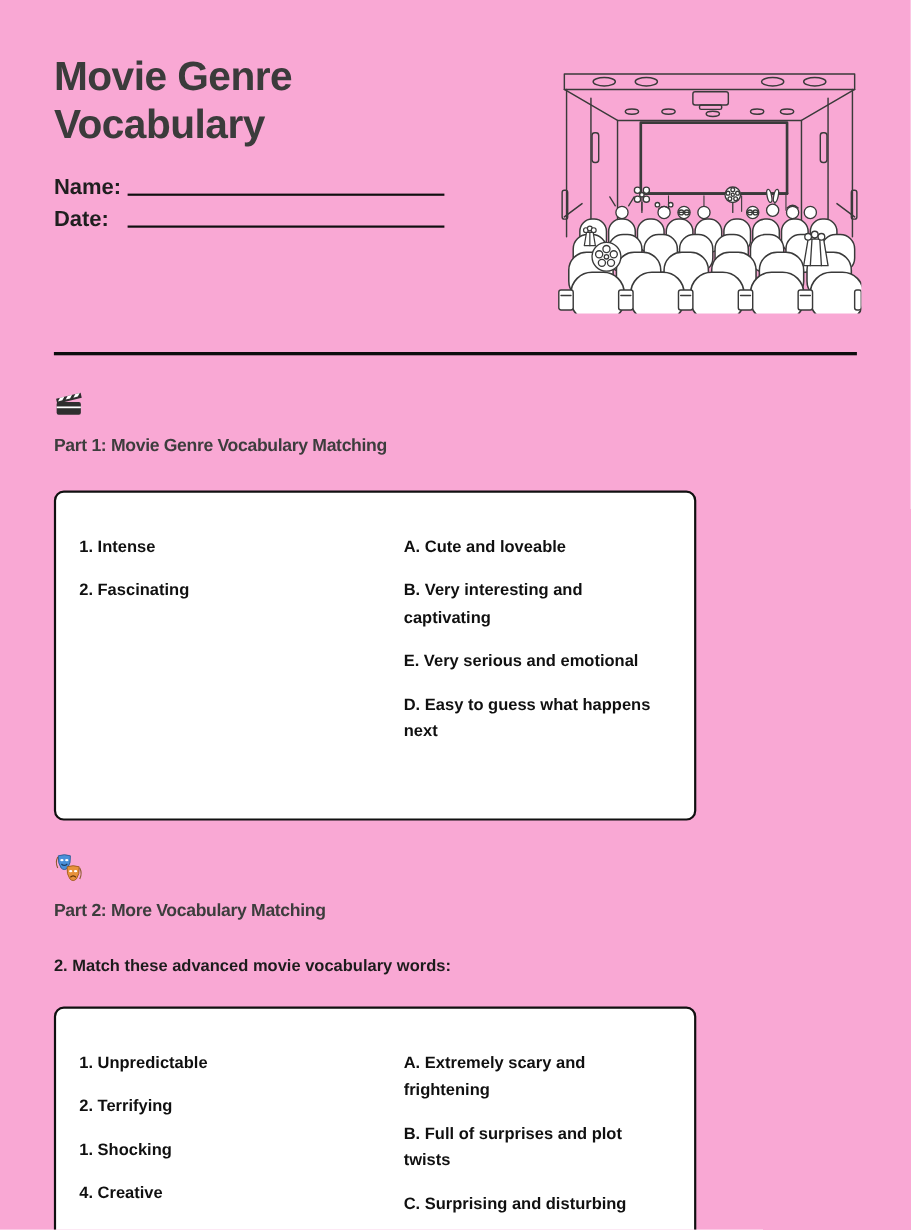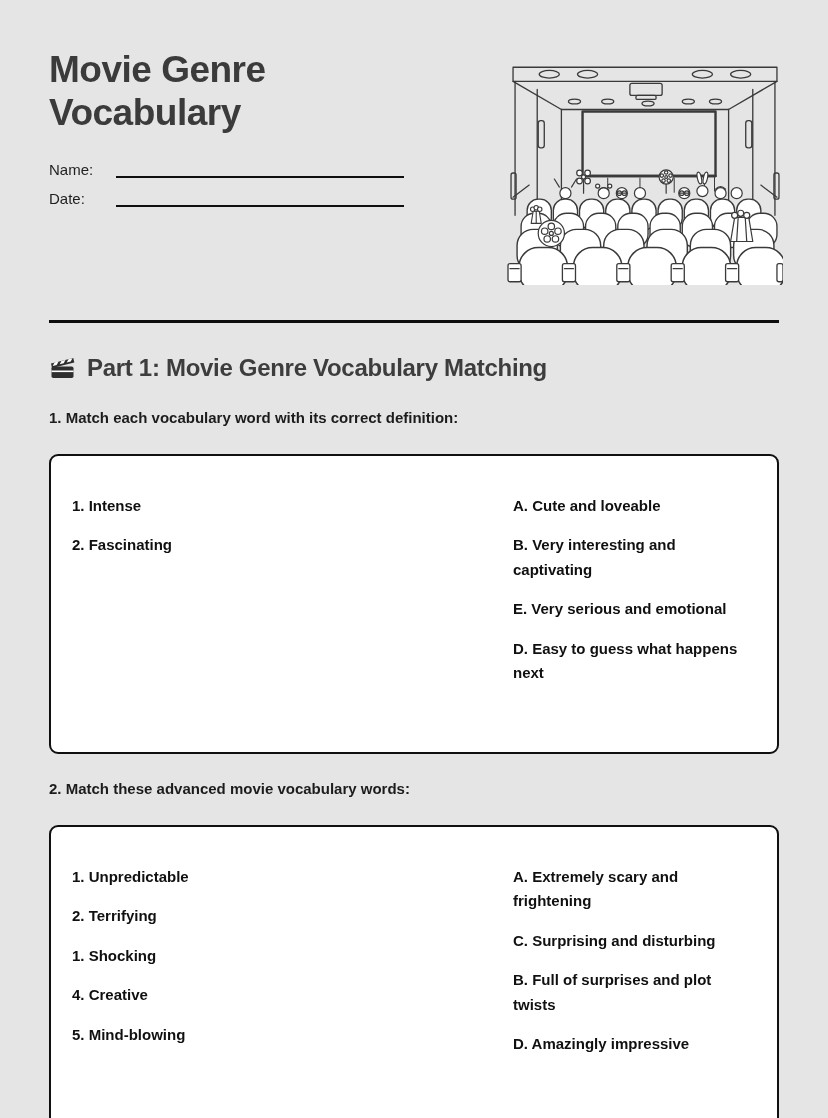--- a/index.html
+++ b/index.html
@@ -1,21 +1,21 @@
 <!DOCTYPE html>
 <html><head>
 <meta charset="utf-8">
 <style>
   * { margin:0; padding:0; box-sizing:border-box; }
   html,body { background:#ffffff; }
   .page {
     position:relative;
     width:828px; height:1118px;
     margin:0 auto;
-    background:#e5e5e5;
+    background:#f9a8d4;
     overflow:hidden;
     font-family:"Liberation Sans","DejaVu Sans",sans-serif;
     color:#111;
   }
   
   h1.title {
     margin:48px 0 0 49px;
     width:340px;
     font-size:37px;
     line-height:1.17;
@@ -26,22 +26,22 @@
   .field-row {
     display:flex;
     align-items:flex-end;
     margin-left:49px;
     height:24px;
   }
   .field-row.name { margin-top:22px; }
   .field-row.date { margin-top:5px; }
   .field-label {
     width:67px;
-    font-size:15px;
-    font-weight:400;
+    font-size:20px;
+    font-weight:700;
     color:#1f1f1f;
     line-height:22px;
   }
   .field-line {
     width:288px;
     height:0;
     border-bottom:2px solid #0f0f0f;
     margin-bottom:3px;
   }
   .theater-illustration {
@@ -52,41 +52,41 @@
   
   .divider {
     margin:110px 49px 0 49px;
     height:3px;
     background:#0d0d0d;
     border:none;
   }
   
   h2.part-heading {
     margin:30px 49px 0 49px;
-    font-size:24px;
+    font-size:16px;
     line-height:30px;
     font-weight:700;
     color:#3d3d3d;
     display:flex;
-    align-items:center;
     gap:11px;
     letter-spacing:-0.3px;
+    flex-direction:column;
   }
   .hicon { display:inline-flex; width:27px; height:27px; flex:0 0 27px; }
   .hicon svg { width:100%; height:100%; }
   p.instruction {
     margin:24px 49px 0 49px;
     font-size:15px;
     line-height:22px;
     font-weight:700;
     color:#1c1c1c;
   }
   .match-box {
     margin:25px 49px 0 49px;
-    width:730px;
+    width:584px;
     border:2px solid #101010;
     border-radius:9px;
     background:#fff;
     display:grid;
     grid-template-columns:1fr 240px;
     padding:38px 24px 20px 21px;
     overflow:hidden;
   }
   .match-box.box1 { height:300px; }
   .match-box.box2 { height:345px; }
@@ -278,46 +278,61 @@
           <polygon points="5.5,8.6 9.5,7.6 7.7,10.9 3.7,11.9" fill="#fff"></polygon>
           <polygon points="12.5,6.9 16.5,5.9 14.7,9.2 10.7,10.2" fill="#fff"></polygon>
           <polygon points="19.5,5.2 23.5,4.2 21.7,7.5 17.7,8.5" fill="#fff"></polygon>
           <rect x="2.5" y="12.5" width="22" height="11.5" rx="1.8" fill="#2e2e2e"></rect>
           <rect x="2.5" y="16.5" width="22" height="1.6" fill="#fff"></rect>
         </g>
       </svg>
     </span>
     <span>Part 1: Movie Genre Vocabulary Matching</span>
   </h2>
-  <p class="instruction">1. Match each vocabulary word with its correct definition:</p>
 
   <div class="match-box box1">
     <div class="match-col">
       <p>1. Intense</p>
       <p>2. Fascinating</p>
     </div>
     <div class="match-col">
       <p>A. Cute and loveable</p>
       <p>B. Very interesting and captivating</p>
       <p>E. Very serious and emotional</p>
       <p>D. Easy to guess what happens next</p>
     </div>
   </div>
 
+  <h2 class="part-heading">
+    <span class="hicon">
+      <svg viewBox="0 0 27 27">
+        <path d="M4,2 Q9.5,0 15,2 Q15.5,9 12.5,13 Q9.5,16 6.5,13 Q3.5,9 4,2 Z" fill="#4a90d9" stroke="#2a5a91" stroke-width="0.8"></path>
+        <ellipse cx="7.3" cy="6" rx="1.5" ry="1" fill="#fff"></ellipse>
+        <ellipse cx="11.7" cy="6" rx="1.5" ry="1" fill="#fff"></ellipse>
+        <path d="M6.8,9.5 Q9.5,12 12.2,9.5" stroke="#1e3f66" stroke-width="1.1" fill="none"></path>
+        <path d="M12,12 Q17.5,10 23,12 Q23.5,19 20.5,23 Q17.5,26 14.5,23 Q11.5,19 12,12 Z" fill="#e8923a" stroke="#9c5a1a" stroke-width="0.8"></path>
+        <ellipse cx="15.3" cy="16" rx="1.5" ry="1" fill="#fff"></ellipse>
+        <ellipse cx="19.7" cy="16" rx="1.5" ry="1" fill="#fff"></ellipse>
+        <path d="M15,21.5 Q17.5,19 20,21.5" stroke="#5c3007" stroke-width="1.1" fill="none"></path>
+        <path d="M3.5,3 Q1,8 3.5,13 M23.5,13 Q26,18 23.5,23" stroke="#8a5a2a" stroke-width="1" fill="none"></path>
+      </svg>
+    </span>
+    <span>Part 2: More Vocabulary Matching</span>
+  </h2>
   <p class="instruction">2. Match these advanced movie vocabulary words:</p>
 
   <div class="match-box box2">
     <div class="match-col">
       <p>1. Unpredictable</p>
       <p>2. Terrifying</p>
       <p>1. Shocking</p>
       <p>4. Creative</p>
       <p>5. Mind-blowing</p>
     </div>
     <div class="match-col">
       <p>A. Extremely scary and frightening</p>
+      <p>B. Full of surprises and plot twists</p>
       <p>C. Surprising and disturbing</p>
-      <p>B. Full of surprises and plot twists</p>
       <p>D. Amazingly impressive</p>
     </div>
   </div>
 
 </div>
 
 </body></html>

